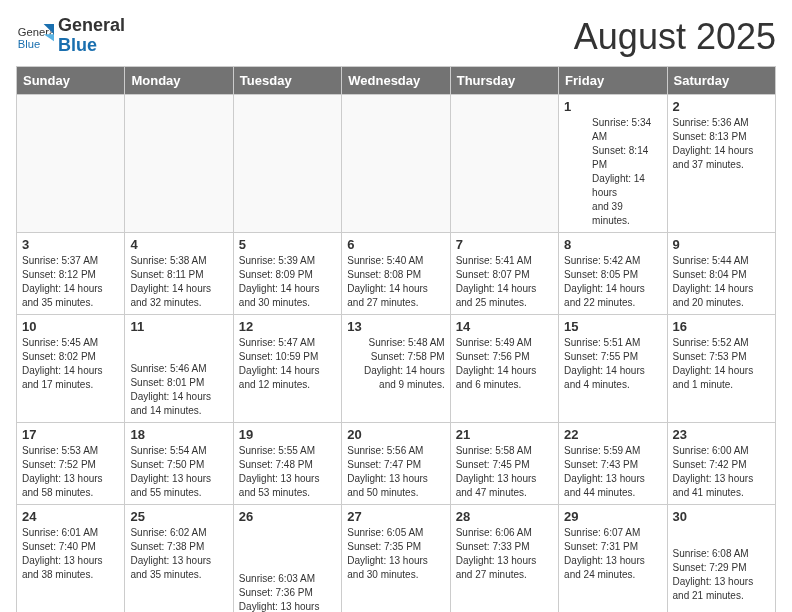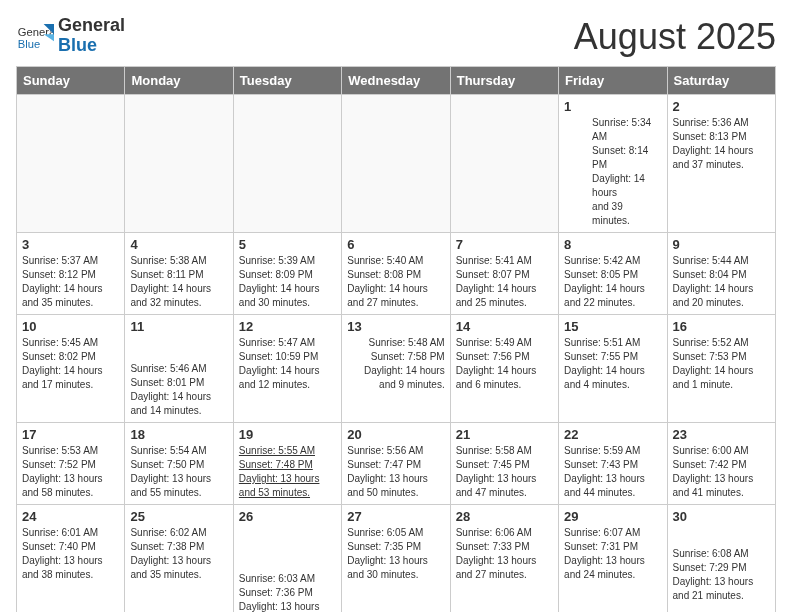--- a/index.html
+++ b/index.html
@@ -244,21 +244,21 @@
         </td>
         <td>
           <div class="day-number">18</div>
           <div class="day-info" style="white-space: pre-line;">Sunrise: 5:54 AM
 Sunset: 7:50 PM
 Daylight: 13 hours
 and 55 minutes.</div>
         </td>
         <td>
           <div class="day-number">19</div>
-          <div class="day-info" style="white-space: pre-line; text-decoration: underline;">Sunrise: 5:55 AM
+          <div class="day-info" style="white-space: pre-line;">Sunrise: 5:55 AM
 Sunset: 7:48 PM
 Daylight: 13 hours
 and 53 minutes.</div>
         </td>
         <td>
           <div class="day-number">20</div>
           <div class="day-info" style="white-space: pre-line;">Sunrise: 5:56 AM
 Sunset: 7:47 PM
 Daylight: 13 hours
 and 50 minutes.</div>

